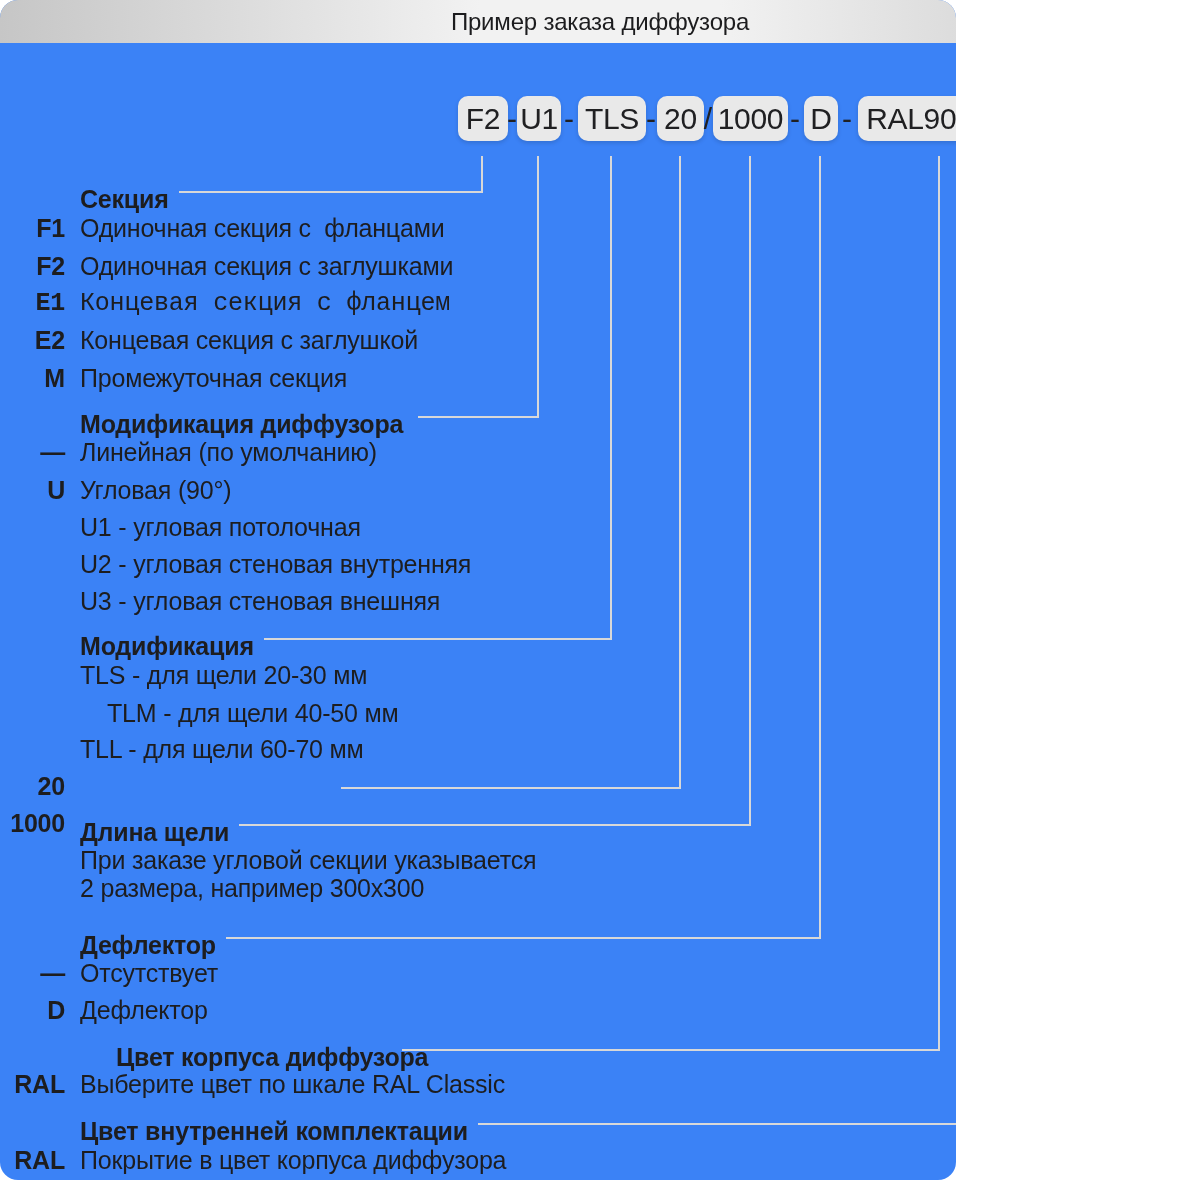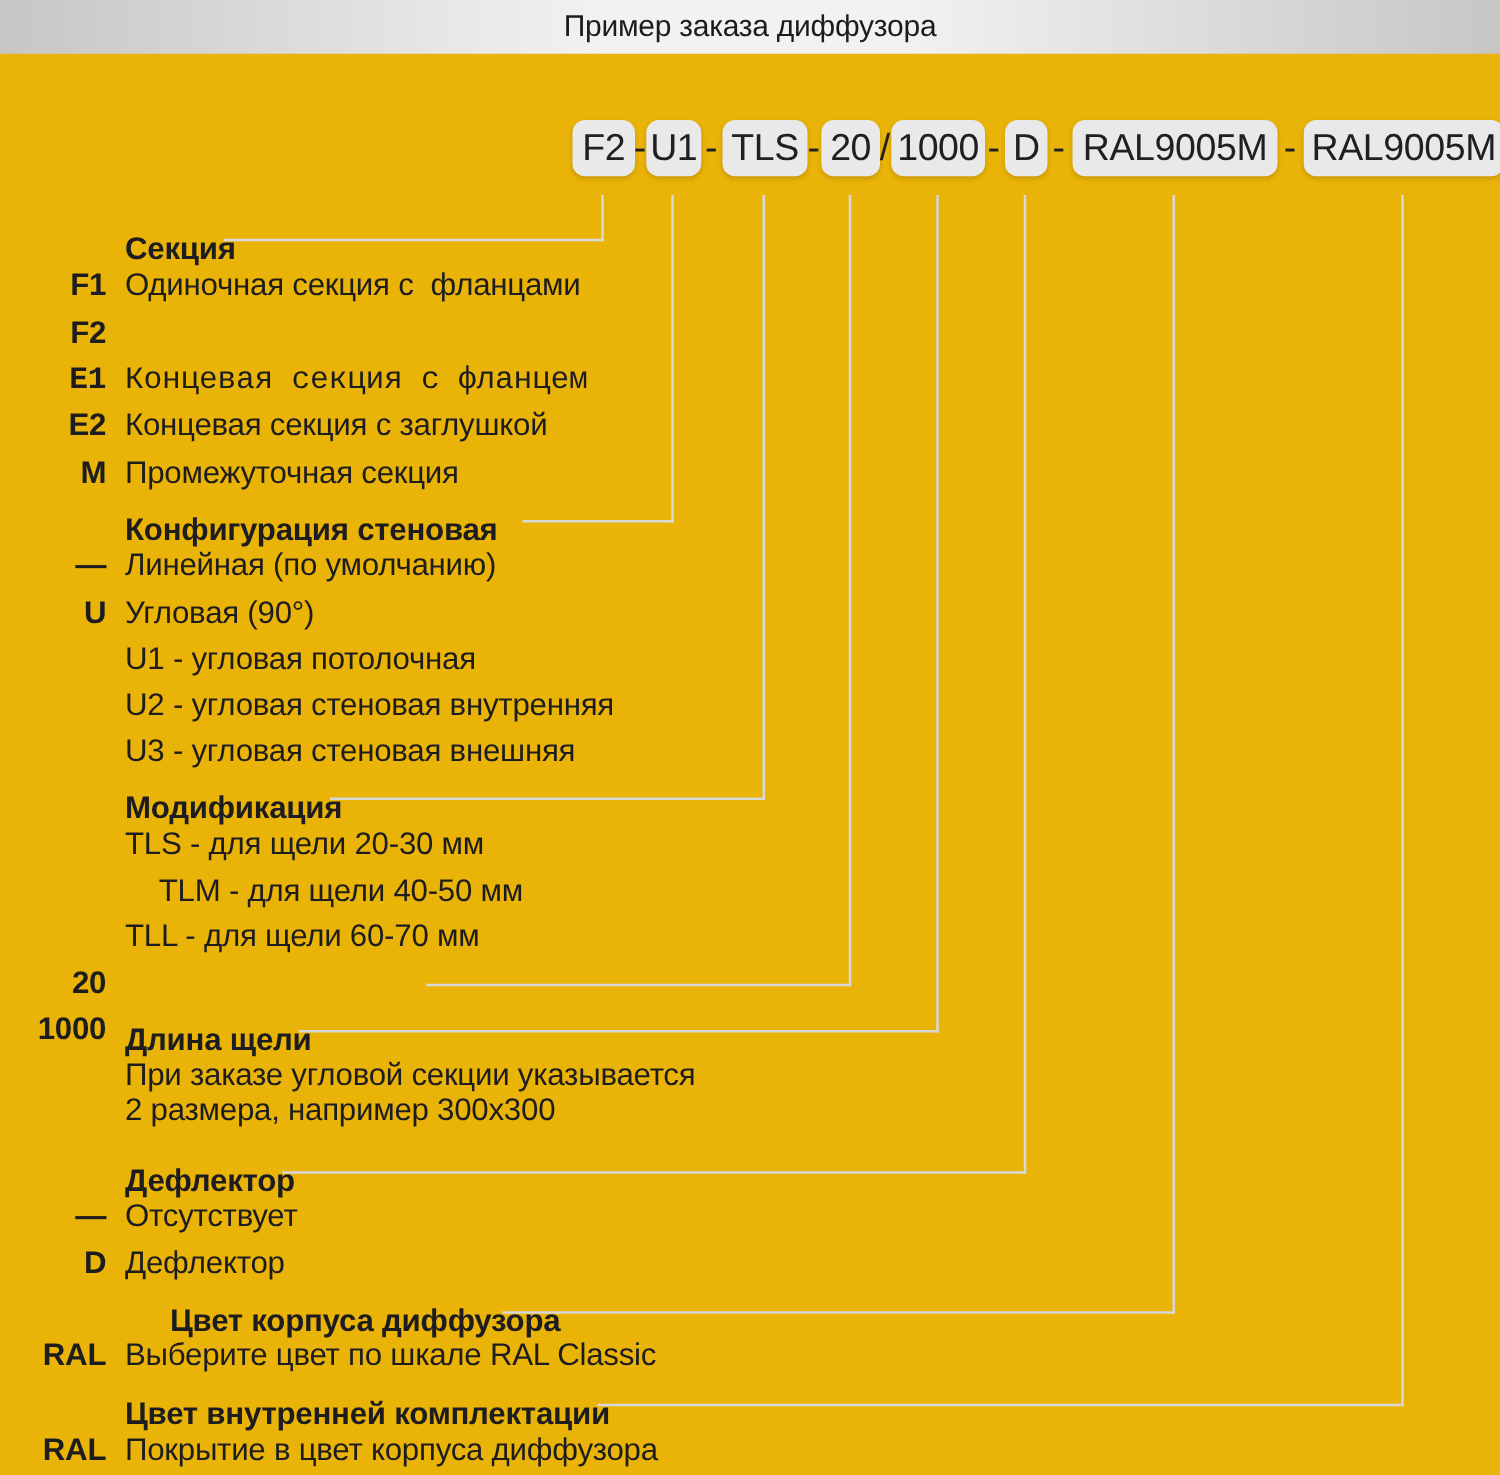--- a/index.html
+++ b/index.html
@@ -1,23 +1,24 @@
 <!DOCTYPE html>
 <html><head>
 <meta charset="utf-8">
 <style>
   html, body { margin: 0; padding: 0; background: #ffffff; }
   #canvas {
     position: relative;
-    width: 1200px;
+    width: 956px;
     height: 1180px;
     overflow: hidden;
-    background: #eab308;
+    background: #3b82f6;
     font-family: "Liberation Sans", sans-serif;
     color: var(--text, #1d1d1f);
+    border-radius: 18px;
   }
   .titlebar {
     position: absolute;
     left: 0; top: 0;
     width: 1200px; height: 43px;
     background: linear-gradient(90deg, var(--bar-edge, #c6c6c6) 0%, var(--bar-center, #f2f2f2) 40%, var(--bar-center, #f2f2f2) 60%, var(--bar-edge, #c6c6c6) 100%);
     display: flex; align-items: center; justify-content: center;
   }
   .titlebar .title-text {
     font-size: 24px;
@@ -50,21 +51,20 @@
     display: flex; align-items: center;
     font-size: 25px;
     letter-spacing: -0.2px;
   }
   .row-code {
     width: 65px;
     text-align: right;
     font-weight: 700;
     white-space: pre;
     flex: none;
-    padding-left: 20px;
   }
   .row-text { margin-left: 15px; white-space: pre; }
   .row.header .row-text { font-weight: 700; margin-top: 19px; }
   .conn-h, .conn-v {
     position: absolute;
     background: var(--line, #d8d8d8);
   }
   .conn-h { height: 2px; }
   .conn-v { width: 2px; }
 </style>
@@ -114,36 +114,37 @@
       <div class="row header" style="top: 171px;">
         <span class="row-code"></span>
         <span class="row-text">Секция</span>
       </div>
       <div class="row item" style="top: 209px;">
         <span class="row-code">F1</span>
         <span class="row-text">Одиночная секция с  фланцами</span>
       </div>
       <div class="row item" style="top: 247px;">
         <span class="row-code">F2</span>
+        <span class="row-text">Одиночная секция с заглушками</span>
       </div>
       <div class="row item" style="top: 284px; font-family: Liberation Mono, monospace;">
         <span class="row-code">E1</span>
         <span class="row-text">Концевая секция с фланцем</span>
       </div>
       <div class="row item" style="top: 321px;">
         <span class="row-code">E2</span>
         <span class="row-text">Концевая секция с заглушкой</span>
       </div>
       <div class="row item" style="top: 359px;">
         <span class="row-code">M</span>
         <span class="row-text">Промежуточная секция</span>
       </div>
       <div class="row header" style="top: 396px;">
         <span class="row-code"></span>
-        <span class="row-text">Конфигурация стеновая</span>
+        <span class="row-text">Модификация диффузора</span>
       </div>
       <div class="row item" style="top: 433px;">
         <span class="row-code">—</span>
         <span class="row-text">Линейная (по умолчанию)</span>
       </div>
       <div class="row item" style="top: 471px;">
         <span class="row-code">U</span>
         <span class="row-text">Угловая (90°)</span>
       </div>
       <div class="row item" style="top: 508px;">

